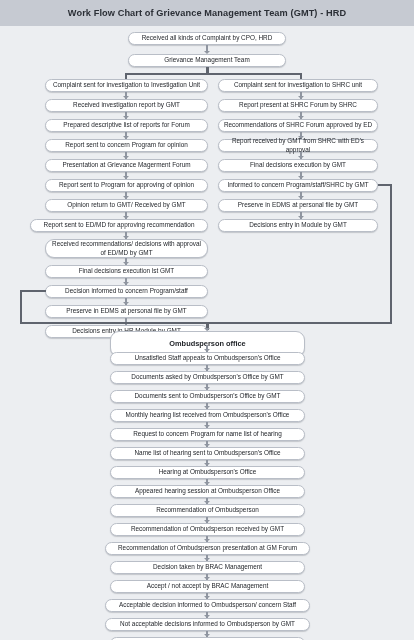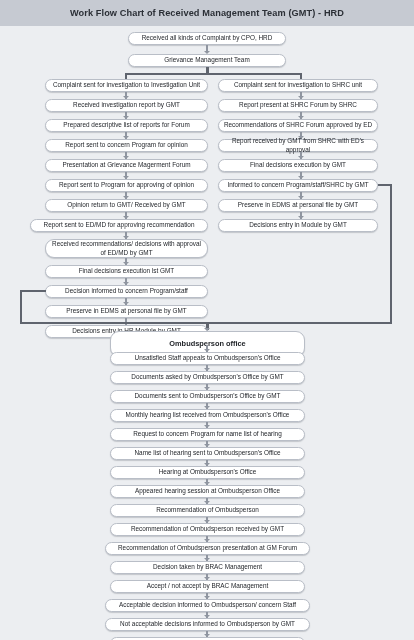--- a/index.html
+++ b/index.html
@@ -63,21 +63,21 @@
     border-right:3px solid transparent;
     border-top:3px solid #8f95a0;
   }
 </style>
 </head>
 <body>
 
 <div id="page">
 
   <div class="titlebar">
-    <div class="t">Work Flow Chart of Received Management Team (GMT) - HRD</div>
+    <div class="t">Work Flow Chart of Grievance Management Team (GMT) - HRD</div>
   </div>
 
   <div class="canvas">
 
     <div class="node" style="left:128px;top:4px;width:158px;height:13px;">
       <span>Received all kinds of Complaint by CPO, HRD</span>
     </div>
     <div class="vline" style="left:206px;top:17px;height:8px;"></div>
     <div class="arrow" style="left:204px;top:23px;"></div>
 

